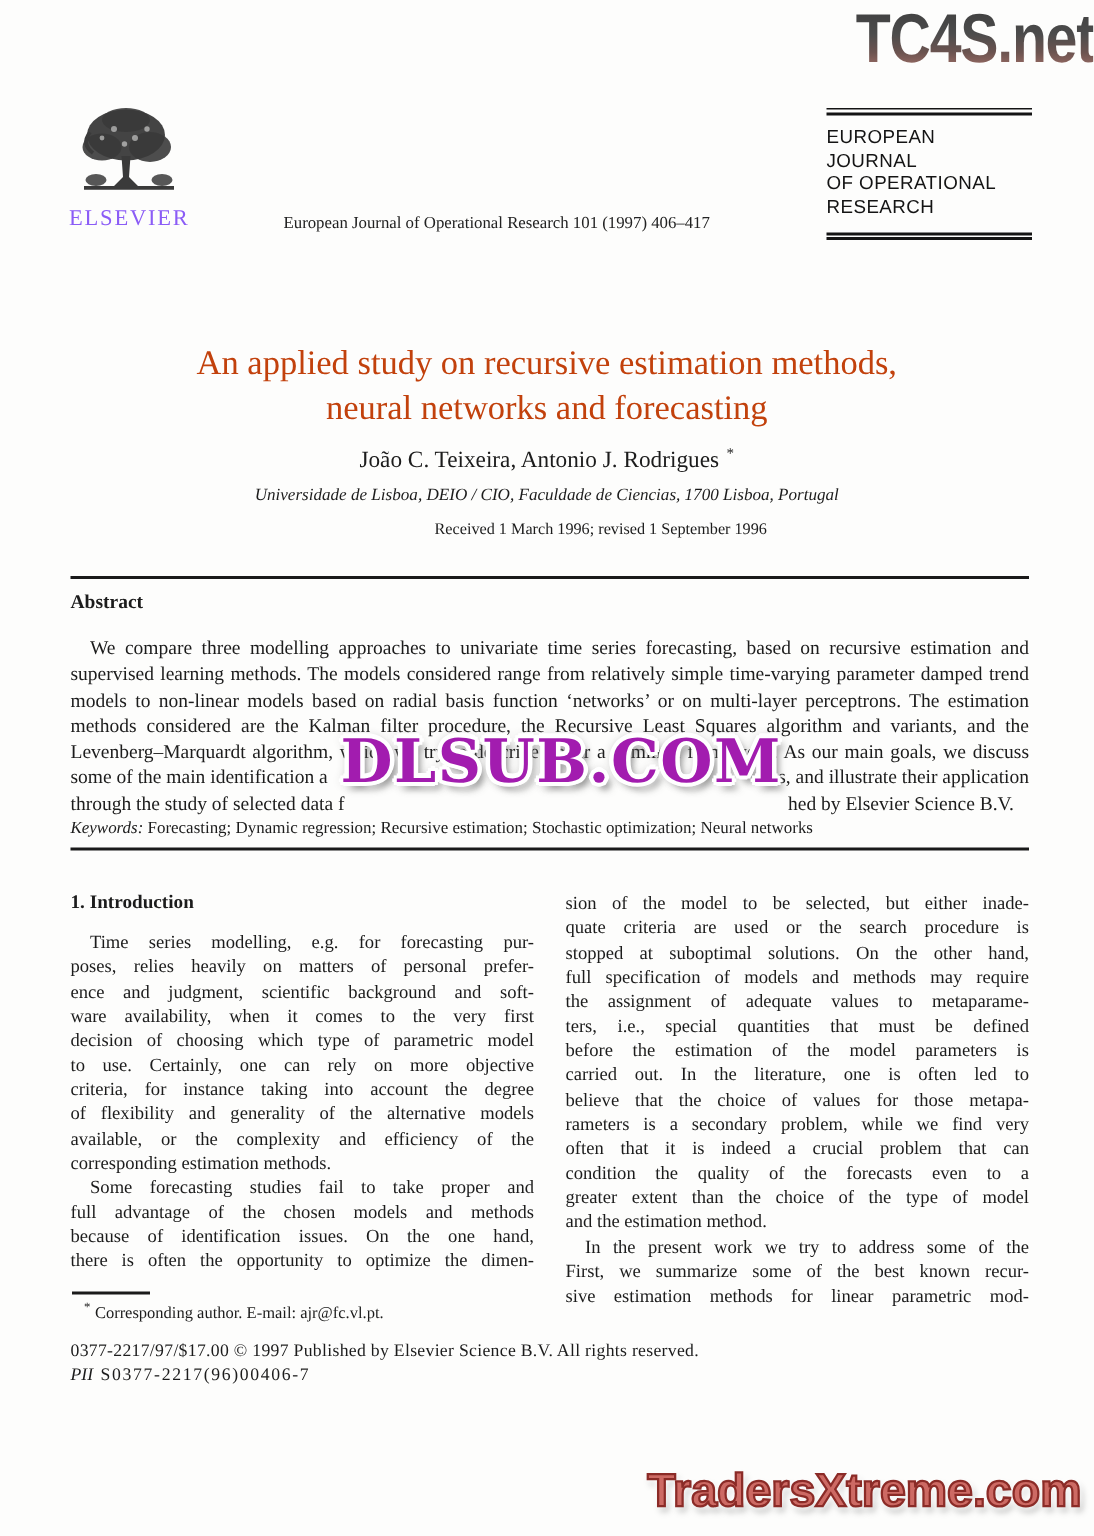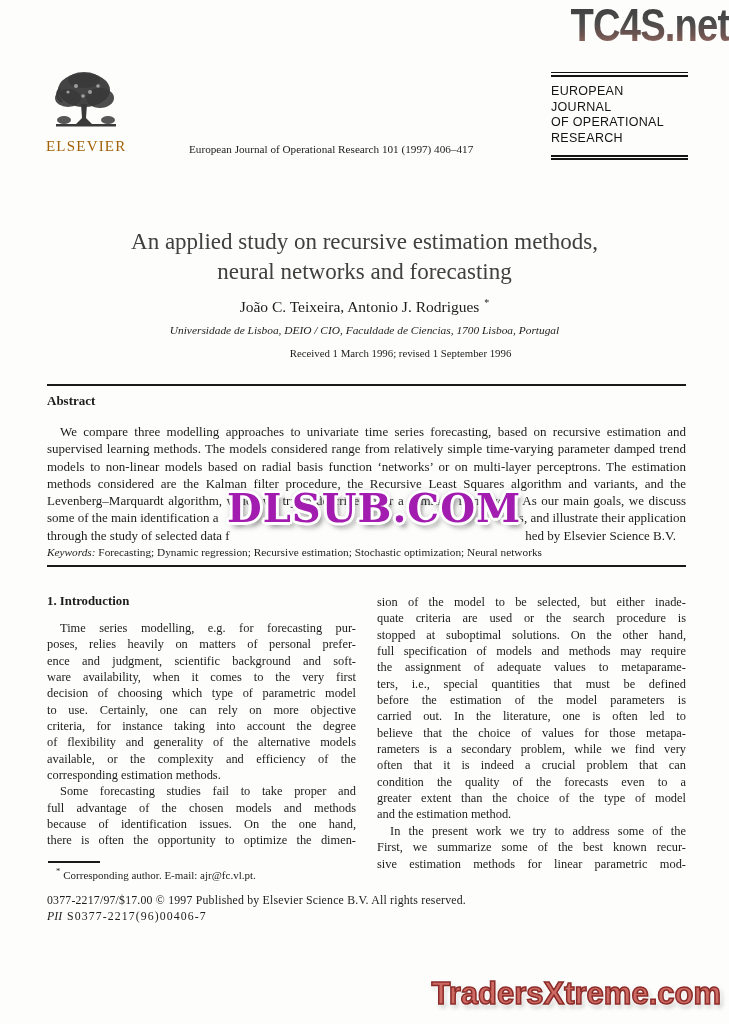--- a/index.html
+++ b/index.html
@@ -17,31 +17,31 @@
     text-shadow:-2px -2px 0 #fff,2px -2px 0 #fff,-2px 2px 0 #fff,2px 2px 0 #fff,
       -3px 0 0 #fff,3px 0 0 #fff,0 -3px 0 #fff,0 3px 0 #fff,
       0 0 7px rgba(150,150,150,.9),4px 5px 5px rgba(70,70,70,.55);}
   .wm-traders{position:absolute;top:977px;right:8px;font-family:"Liberation Sans",sans-serif;
     font-weight:bold;font-size:31px;line-height:34px;color:#cd6a64;
     -webkit-text-stroke:1.5px #8b2b27;
     text-shadow:0 0 5px #fff,0 0 6px #fff,0 0 7px #fff,2px 3px 5px rgba(0,0,0,.35);}
 
   
   .tree{position:absolute;left:50px;top:68px;}
-  .publisher{position:absolute;left:46px;top:138px;font-size:15px;letter-spacing:1.2px;color:#a16207;}
+  .publisher{position:absolute;left:46px;top:138px;font-size:15px;letter-spacing:1.2px;color:#8b5cf6;}
   .citation{position:absolute;left:189px;top:143px;font-size:11.2px;color:#222;}
   .jbox{position:absolute;left:551px;top:70px;width:137px;text-align:left;
     font-family:"Liberation Sans",sans-serif;font-size:12.5px;line-height:15.5px;
     letter-spacing:.3px;color:#141414;}
   .dline{height:1.8px;background:#141414;margin:1.6px 0;}
   .jbox-text{padding:6px 0 7px 0;}
 
   
   .title{position:absolute;left:0;top:227px;width:729px;text-align:center;
-    font-size:23px;line-height:30px;color:#404040;}
+    font-size:23px;line-height:30px;color:#c2410c;}
   .authors{position:absolute;left:0;top:297px;width:729px;text-align:center;font-size:15.5px;}
   .authors sup{font-size:10px;margin-left:5px;}
   .affil{position:absolute;left:0;top:324px;width:729px;text-align:center;
     font-style:italic;font-size:11.4px;}
   .received{position:absolute;left:0;top:347px;width:729px;text-align:center;font-size:10.8px;padding-left:36px;}
 
   
   .rule{position:absolute;left:47px;width:639px;height:2px;background:#1a1a1a;}
   .rule1{top:384px;} .rule2{top:565px;}
   .fnrule{position:absolute;left:48px;top:861px;width:52px;height:1.5px;background:#1a1a1a;}

